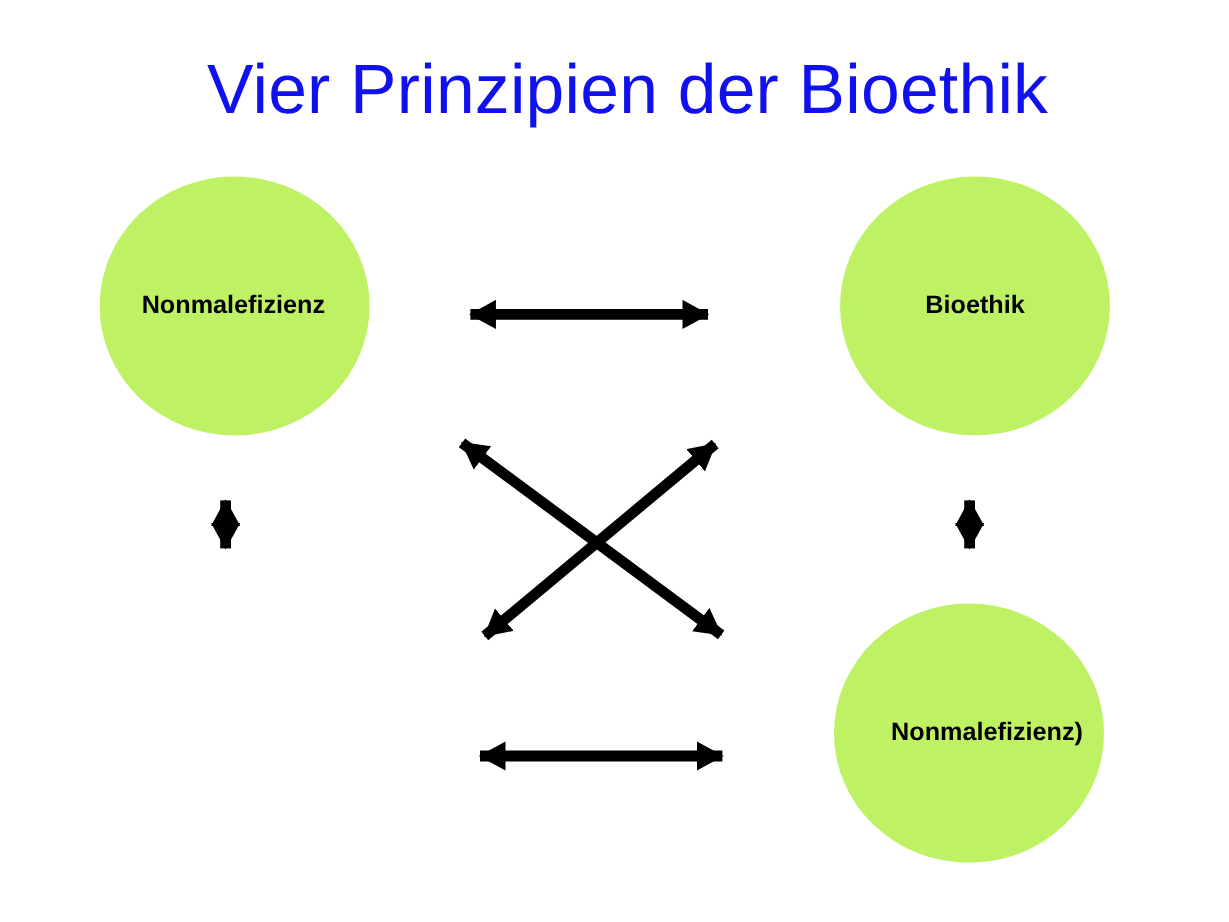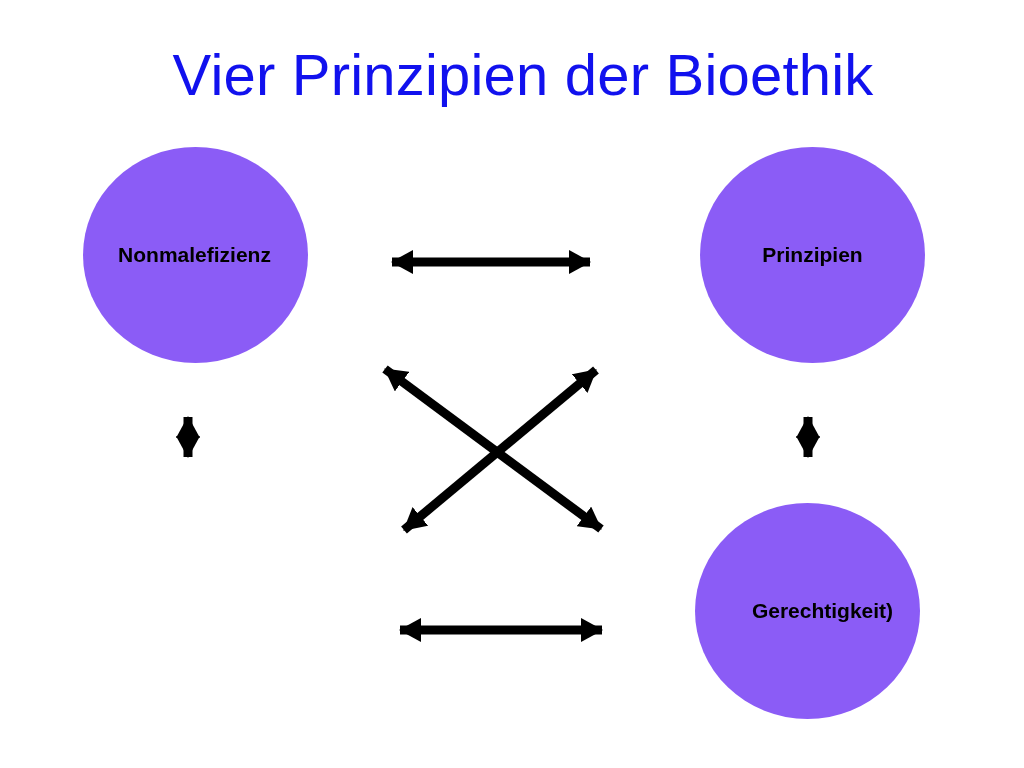--- a/index.html
+++ b/index.html
@@ -38,21 +38,21 @@
     white-space: nowrap;
     padding-left: 11px;
   }
 
   
   .node {
     position: absolute;
     width: 225px;
     height: 216px;
     border-radius: 50%;
-    background: #8b5cf6;
+    background: #bef264;
   }
   .node-label {
     position: absolute;
     left: -40px;
     right: -40px;
     top: 50%;
     transform: translateY(-50%);
     text-align: center;
     font-family: "Liberation Sans", sans-serif;
     font-size: 21px;
@@ -112,21 +112,21 @@
     <line class="arrow" x1="596" y1="370" x2="404" y2="530" stroke="#000000" stroke-width="9" marker-start="url(#head-start)" marker-end="url(#head-end)"></line>
 
     <line class="arrow" x1="385" y1="369" x2="601" y2="529" stroke="#000000" stroke-width="9" marker-start="url(#head-start)" marker-end="url(#head-end)"></line>
   </svg>
 
   <div class="node" id="node-nonmalefizienz">
     <span class="node-label">Nonmalefizienz</span>
   </div>
 
   <div class="node" id="node-autonomie">
-    <span class="node-label">Prinzipien</span>
+    <span class="node-label">Bioethik</span>
   </div>
 
 
   <div class="node" id="node-gerechtigkeit">
-    <span class="node-label">Gerechtigkeit)</span>
+    <span class="node-label">Nonmalefizienz)</span>
   </div>
 
 </div>
 
 </body></html>

